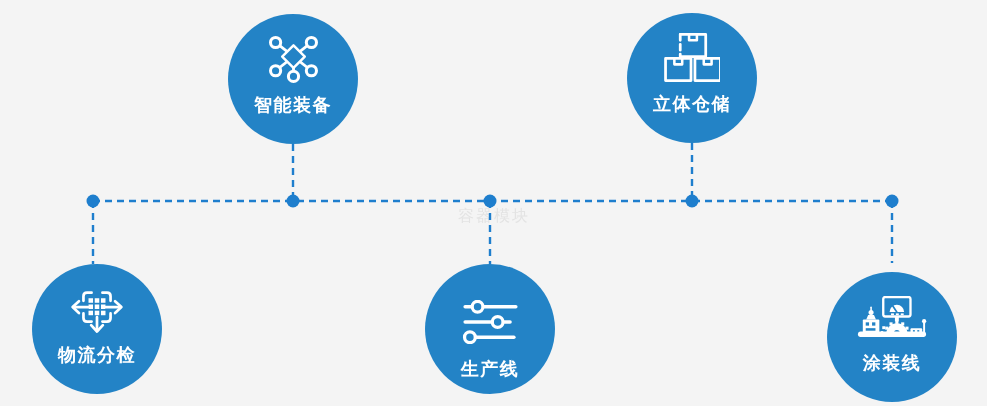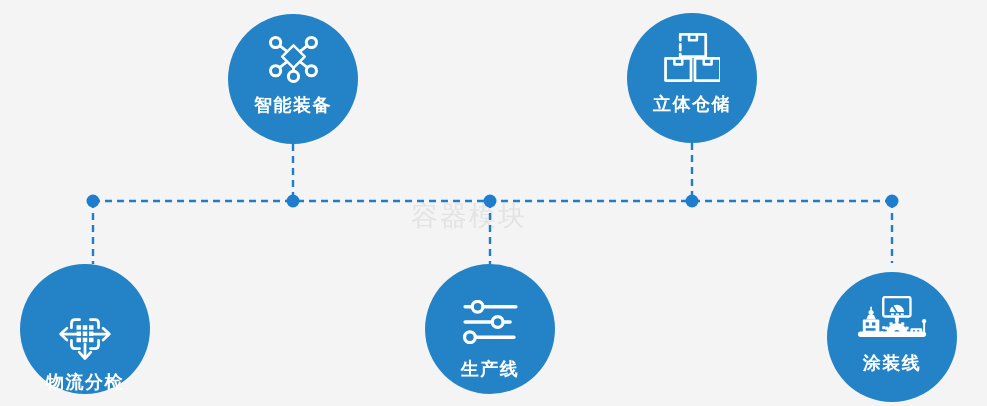--- a/index.html
+++ b/index.html
@@ -10,22 +10,22 @@
     --label-text:#ffffff;
     --watermark-text:#e3e3e3;
   }
   html,body{margin:0;padding:0;}
   body{font-family:"Liberation Sans","DejaVu Sans",sans-serif;}
   .canvas{
     position:relative;width:987px;height:406px;
     background:var(--background);overflow:hidden;
   }
   .watermark{
-    position:absolute;left:469px;top:216px;transform:translate(-50%,-50%);
-    font-size:27px;letter-spacing:2px;color:var(--watermark-text);
+    position:absolute;left:494px;top:216px;transform:translate(-50%,-50%);
+    font-size:16px;letter-spacing:2px;color:var(--watermark-text);
     white-space:nowrap;z-index:0;user-select:none;
   }
   .connectors{position:absolute;left:0;top:0;z-index:1;}
   .dash{stroke:var(--connector);stroke-width:2.4;stroke-dasharray:7 5;fill:none;}
   .dot{fill:var(--connector);}
   .node{
     position:absolute;width:130px;height:130px;border-radius:50%;
     background:var(--node-fill);z-index:2;box-sizing:border-box;
     display:flex;flex-direction:column;align-items:center;padding-top:16px;
     cursor:pointer;
@@ -34,21 +34,21 @@
   .icon-box svg{display:block;}
   .node-label{
     margin-top:7px;color:var(--label-text);font-size:18px;font-weight:bold;
     letter-spacing:1.5px;white-space:nowrap;
   }
   .st{stroke:currentColor;fill:none;stroke-linecap:round;stroke-linejoin:round;}
   .fw{fill:currentColor;stroke:none;}
   .mask{fill:var(--node-fill);}
   .n1{left:228px;top:14px;}
   .n2{left:627px;top:13px;}
-  .n3{left:20px;top:264px;justify-content:flex-end;}
+  .n3{left:32px;top:264px;}
   .n4{left:425px;top:264px;justify-content:center;}
   .n5{left:827px;top:272px;}
 </style>
 </head>
 <body>
 
 <div class="canvas">
 
   <div class="watermark">容器模块</div>
 

